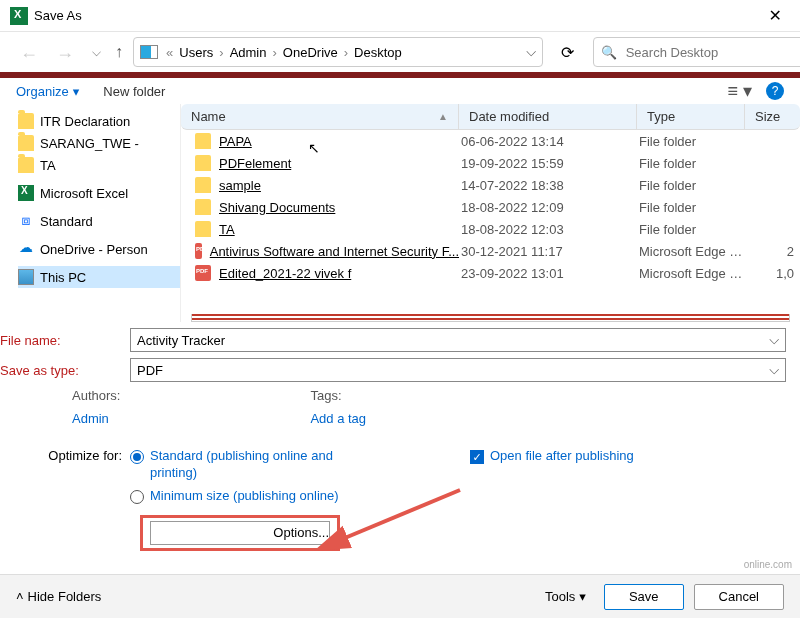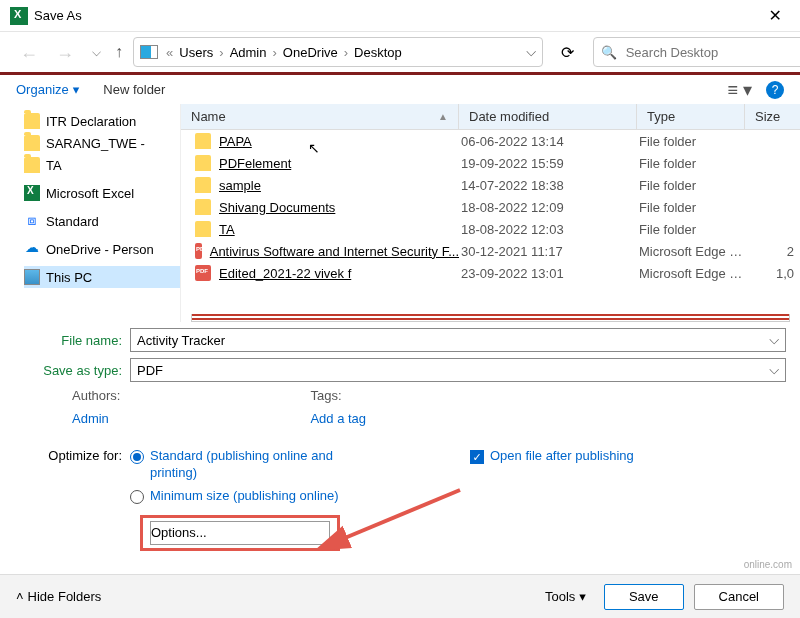--- a/index.html
+++ b/index.html
@@ -19,61 +19,61 @@
 .addrbar { flex: 0 0 auto; display: flex; align-items: center; border: 1px solid #ccc; border-radius: 4px; height: 30px; padding: 0 6px; width: 410px; }
 .addrbar .disk { width: 18px; height: 14px; background: linear-gradient(90deg,#29A9E0 60%, #fff 60%); border: 1px solid #888; margin-right: 6px; }
 .addrbar .crumb { padding: 2px 4px; }
 .addrbar .sep { color: #888; padding: 0 2px; }
 .addrbar .drop { margin-left: auto; color: #555; }
 .refresh { padding: 4px 8px; font-size: 16px; }
 .searchbox { flex: 1; display: flex; align-items: center; border: 1px solid #ccc; border-radius: 4px; height: 30px; padding: 0 8px; }
 .searchbox input { border: none; outline: none; flex: 1; color: #888; }
 .mag { color: #888; margin-right: 6px; }
 
-.toolbar { height: 32px; display: flex; align-items: center; padding: 0 16px; gap: 24px; border-top: 3px solid #7f1d1d; }
+.toolbar { height: 32px; display: flex; align-items: center; padding: 0 16px; gap: 24px; border-top: 6px solid #7f1d1d; }
 .toolbar .drop { color: #0066cc; display: flex; align-items: center; gap: 4px; }
 .toolbar .nf { color: #333; }
 .toolbar .right { margin-left: auto; display: flex; align-items: center; gap: 14px; }
 .toolbar .menu { color: #555; font-size: 18px; }
 .toolbar .help { width: 18px; height: 18px; border-radius: 50%; background: #0078d4; color: #fff; text-align: center; line-height: 18px; font-size: 12px; }
 
 .mainarea { display: flex; height: 218px; }
-.sidebar { width: 180px; padding: 6px 0 6px 24px; overflow: hidden; }
+.sidebar { width: 180px; padding: 6px 0 6px 18px; overflow: hidden; }
 .sidebar .item { display: flex; align-items: center; gap: 6px; height: 22px; padding: 1px 0; }
 .sidebar .item.sel { background: #cce8ff; }
 .isz { width: 16px; height: 16px; display: inline-block; }
 .foldericon { background: #FFD75E; border-radius: 2px 2px 0 0; position: relative; }
 .foldericon::before { content:""; position:absolute; top:-3px; left:0; width:7px; height:3px; background:#FFD75E; border-radius:2px 2px 0 0;}
 .exicon { background:#107C41; position:relative;}
 .exicon::after{content:"X";position:absolute;color:#fff;font-size:10px;left:3px;top:0;font-weight:bold;}
 .dbicon { color:#0061FF; font-size:14px; text-align:center; line-height:14px; }
 .odicon { color:#0078D4; font-size:14px; text-align:center; line-height:12px; }
 .pcicon { background:linear-gradient(#5db7e8,#3a92c9); border:1px solid #888; }
 .pdficon { background:#E2574C; border-radius:2px; position:relative; }
 .pdficon::after { content:"PDF"; position:absolute; color:#fff; font-size:6px; left:1px; top:3px; font-weight:bold; }
 
 .filepane { flex: 1; border-left: 1px solid #eee; display:flex; flex-direction:column; }
-.fhead { display: flex; background:#eaf3fb; height:26px; align-items:center; border-bottom:1px solid #ddd; }
+.fhead { display: flex; background:#eaf3fb; height:26px; align-items:center; border-bottom:1px solid #ddd;border-radius:6px; }
 .fhead .col { padding: 0 10px; color:#333; border-right:1px solid #ddd; height:100%; display:flex; align-items:center; }
 .fhead .name { flex: 0 0 278px; justify-content:space-between; }
 .fhead .date { flex: 0 0 178px; }
 .fhead .type { flex: 0 0 108px; }
 .fhead .size { flex: 1; border-right: none; }
 .sortarr { color:#888; font-size:10px; }
 .flist { flex:1; overflow:hidden; }
 .frow { display:flex; align-items:center; height:22px; }
 .frow .cname { flex:0 0 278px; padding-left:14px; display:flex; align-items:center; gap:8px; white-space:nowrap; overflow:hidden; text-overflow:ellipsis;text-decoration:underline; }
 .frow .cdate { flex:0 0 178px; color:#555; padding-left:2px;}
 .frow .ctype { flex:0 0 108px; color:#555; white-space:nowrap; overflow:hidden; text-overflow:ellipsis; padding-left:2px;}
 .frow .csize { flex:1; color:#555; text-align:right; padding-right:6px;}
 .scrollhint { height:8px; background:linear-gradient(#c0392b 50%, transparent 50%); background-size:100% 4px; margin:2px 10px 0 10px; border:1px solid #ccc; border-top:none; }
 
 .fields { padding: 6px 14px 0 0; }
 .fieldrow { display:flex; align-items:center; margin-bottom:6px; }
-.fieldrow .lab { width:130px; text-align:right; padding-right:8px; color:#15803d; }
+.fieldrow .lab { width:130px; text-align:left; padding-right:8px; color:#b91c1c; }
 .combo { flex:1; border:1px solid #888; height:24px; display:flex; align-items:center; padding:0 6px; }
 .combo .cdrop { margin-left:auto; color:#555; }
 
 .metarow { display:flex; margin-top:6px; }
 .metarow .grp { display:flex; gap:8px;flex-direction:column; }
 .metarow .lab2 { color:#555; }
 .metarow .link { color:#0066cc; }
 .metarow .tags { margin-left:190px; }
 
 .optrow { display:flex; margin-top:22px; }
@@ -83,21 +83,21 @@
 .rad .rbtn { width:14px; height:14px; border-radius:50%; border:1px solid #555; margin-top:2px; position:relative; flex-shrink:0;}
 .rad.sel .rbtn { border-color:#0066cc; }
 .rad.sel .rbtn::after { content:""; position:absolute; width:8px; height:8px; background:#0066cc; border-radius:50%; left:2px; top:2px; }
 .rad .rlab { color:#0066cc; line-height:1.3; }
 .chkgrp { margin-left:120px; }
 .chk { display:flex; gap:6px; align-items:flex-start; }
 .chk .cbox { width:14px; height:14px; border:1px solid #0066cc; background:#0066cc; color:#fff; font-size:11px; line-height:12px; text-align:center; margin-top:2px; flex-shrink:0;}
 .chk .clab { color:#0066cc; line-height:1.3; }
 
 .optbox { border:3px solid #E2574C; width:200px; margin-left:140px; margin-top:4px; padding:3px; }
-.optbtn { border:1px solid #999; background:#fff; height:24px; line-height:22px; text-align:left; width:180px; margin:0 auto; }
+.optbtn { border:1px solid #999; background:#fff; height:24px; line-height:22px; text-align:right; width:180px; margin:0 auto; }
 
 .arrow { position:absolute; left:330px; top:500px; }
 .arrow svg { overflow:visible; }
 
 .bottombar { position:absolute; bottom:0; left:0; right:0; height:44px; background:#f3f3f3; border-top:1px solid #ddd; display:flex; align-items:center; padding:0 16px; gap:10px; }
 .bottombar .hf { display:flex; align-items:center; gap:4px; }
 .bottombar .mid { margin-left:auto; display:flex; gap:10px; }
 .btn { border:1px solid #999; background:#fff; height:26px; padding:0 24px; display:flex; align-items:center; border-radius:2px; }
 .btn.save { border-color:#0078d4; }
 .toolsdrop { display:flex; align-items:center; gap:4px; padding:0 8px; }

